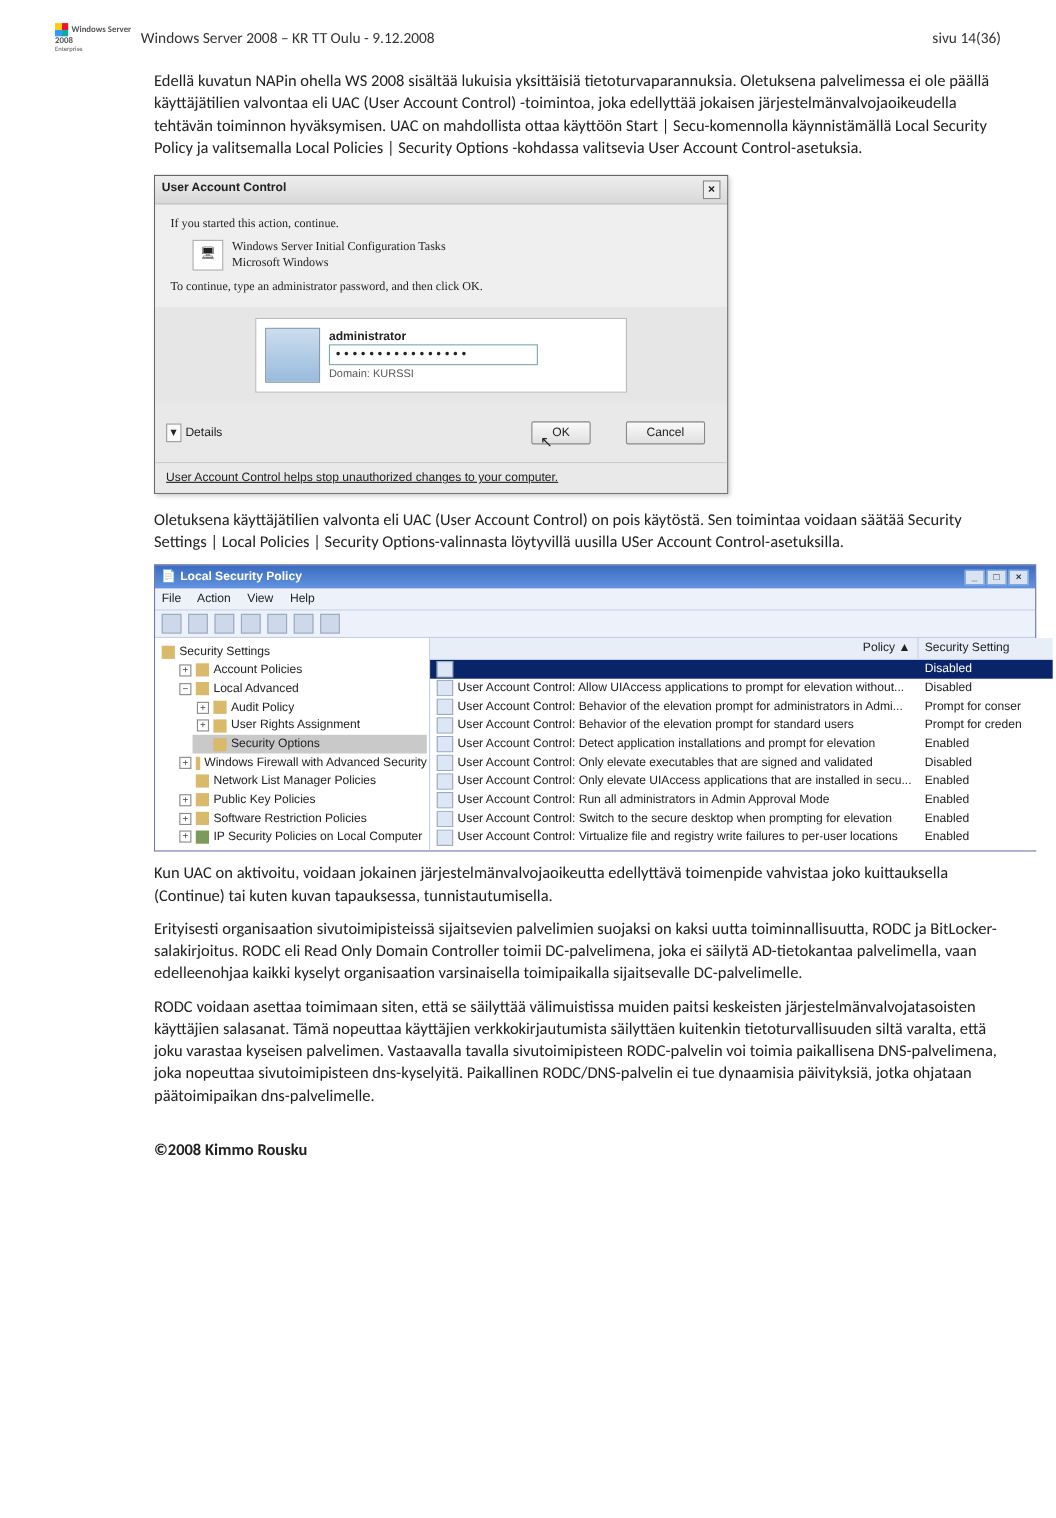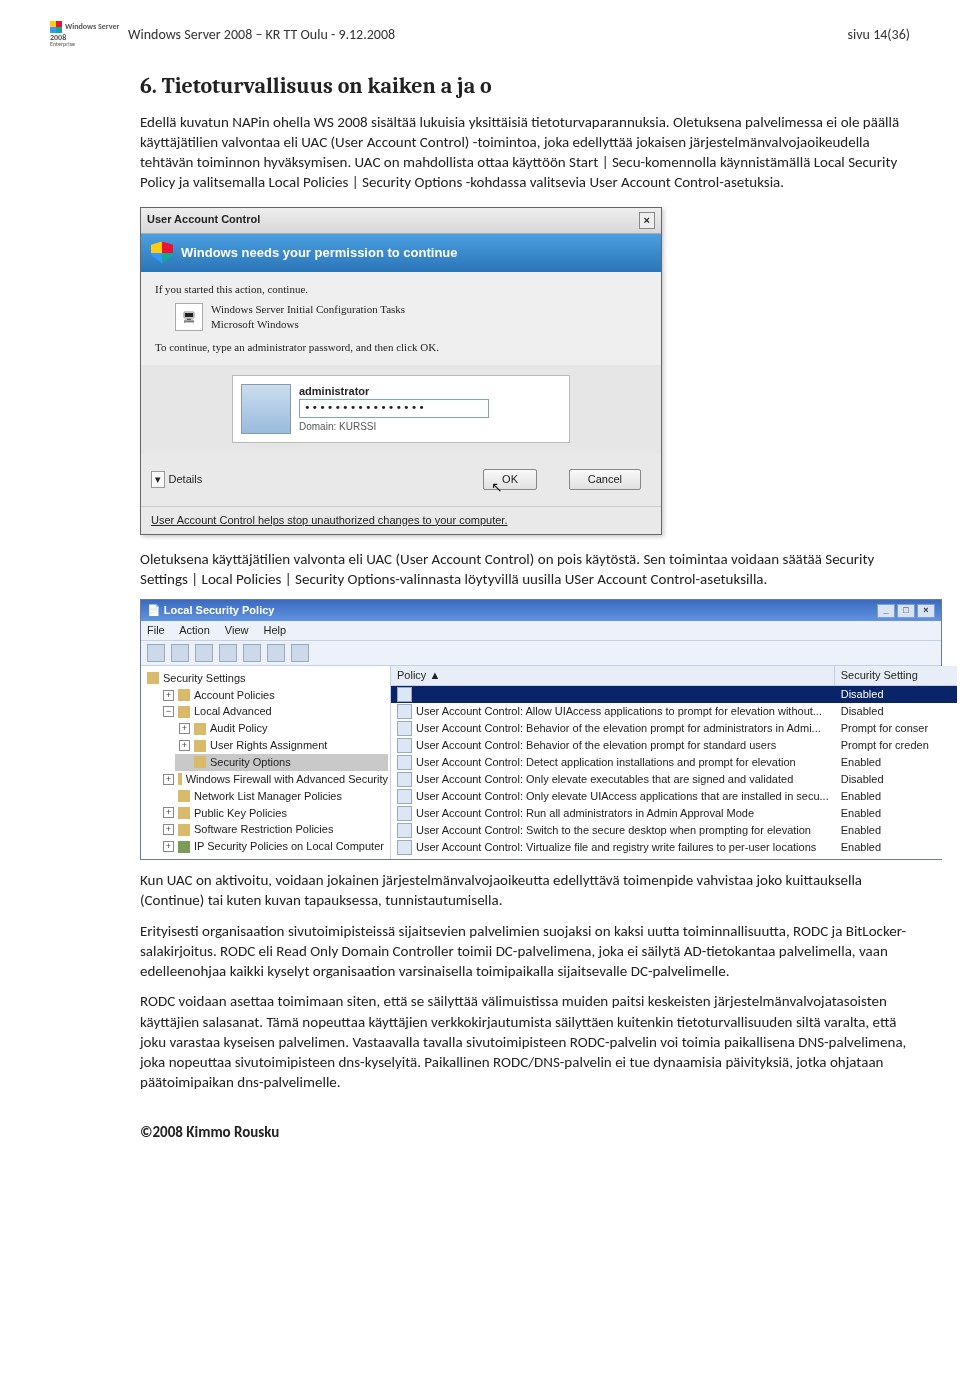--- a/index.html
+++ b/index.html
@@ -144,21 +144,21 @@
     width:245px;border-right:1px solid #c5d0e6;padding:4px 2px;
     background:#fff;
   }
   .tree-item{padding:1px 0 1px 4px;white-space:nowrap;display:flex;align-items:center;gap:4px;}
   .tree-ico{width:12px;height:12px;background:#d9b96a;display:inline-block;}
   .tree-exp{width:9px;height:9px;border:1px solid #888;display:inline-flex;align-items:center;justify-content:center;font-size:9px;line-height:1;color:#444;flex:0 0 auto;}
   .tree-sub{margin-left:16px;}
   .sel{background:#c9c9c9;}
   .lsp-list{flex:1;background:#fff;}
   .lsp-head{background:#e8eef7;display:flex;font-size:11px;border-bottom:1px solid #c5d0e6;}
-  .lsp-head .c1{flex:1;padding:2px 6px;border-right:1px solid #c5d0e6;}
+  .lsp-head .c1{flex:1;padding:2px 6px;border-right:1px solid #c5d0e6;text-align:right;}
   .lsp-head .c2{width:110px;padding:2px 6px;}
   .lsp-row{display:flex;font-size:11px;padding:1px 0;}
   .lsp-row .c1{flex:1;padding:0 6px;display:flex;gap:4px;align-items:center;overflow:hidden;white-space:nowrap;}
   .lsp-row .c2{width:110px;padding:0 6px;white-space:nowrap;overflow:hidden;}
   .lsp-row.selrow{background:#0a246a;color:#fff;}
   .li-ico{width:13px;height:13px;background:#dce6f4;border:1px solid #9ab;flex:0 0 auto;}
   .footer{
     margin-top: 30px;
     font-weight: bold;
     font-size: 15px;
@@ -174,31 +174,26 @@
       <div class="ws-logo">
         <div class="l1"><span class="flag"></span><span>Windows Server 2008</span></div>
         <div class="l2">Enterprise</div>
       </div>
       <span>Windows Server 2008 – KR TT Oulu - 9.12.2008</span>
     </div>
     <span>sivu 14(36)</span>
   </div>
 
   <div class="content">
-    <h2 class="sec-title">6. Tietoturvallisuus on kaiken a ja o</h2>
     <div class="para">Edellä kuvatun NAPin ohella WS 2008 sisältää lukuisia yksittäisiä tietoturvaparannuksia. Oletuksena palvelimessa ei ole päällä käyttäjätilien valvontaa eli UAC (User Account Control) -toimintoa, joka edellyttää jokaisen järjestelmänvalvojaoikeudella tehtävän toiminnon hyväksymisen. UAC on mahdollista ottaa käyttöön Start | Secu-komennolla käynnistämällä Local Security Policy ja valitsemalla Local Policies | Security Options -kohdassa valitsevia User Account Control-asetuksia.</div>
 
     <div class="uac-dialog">
       <div class="uac-title">
         <span>User Account Control</span>
         <span style="border:1px solid #888;padding:0 4px;background:#eee;">×</span>
-      </div>
-      <div class="uac-band">
-        <span class="shield"></span>
-        <span>Windows needs your permission to continue</span>
       </div>
       <div class="uac-body">
         <div>If you started this action, continue.</div>
         <div class="uac-prog">
           <div class="prog-icon">🖥</div>
           <div>
             <div>Windows Server Initial Configuration Tasks</div>
             <div>Microsoft Windows</div>
           </div>
         </div>

